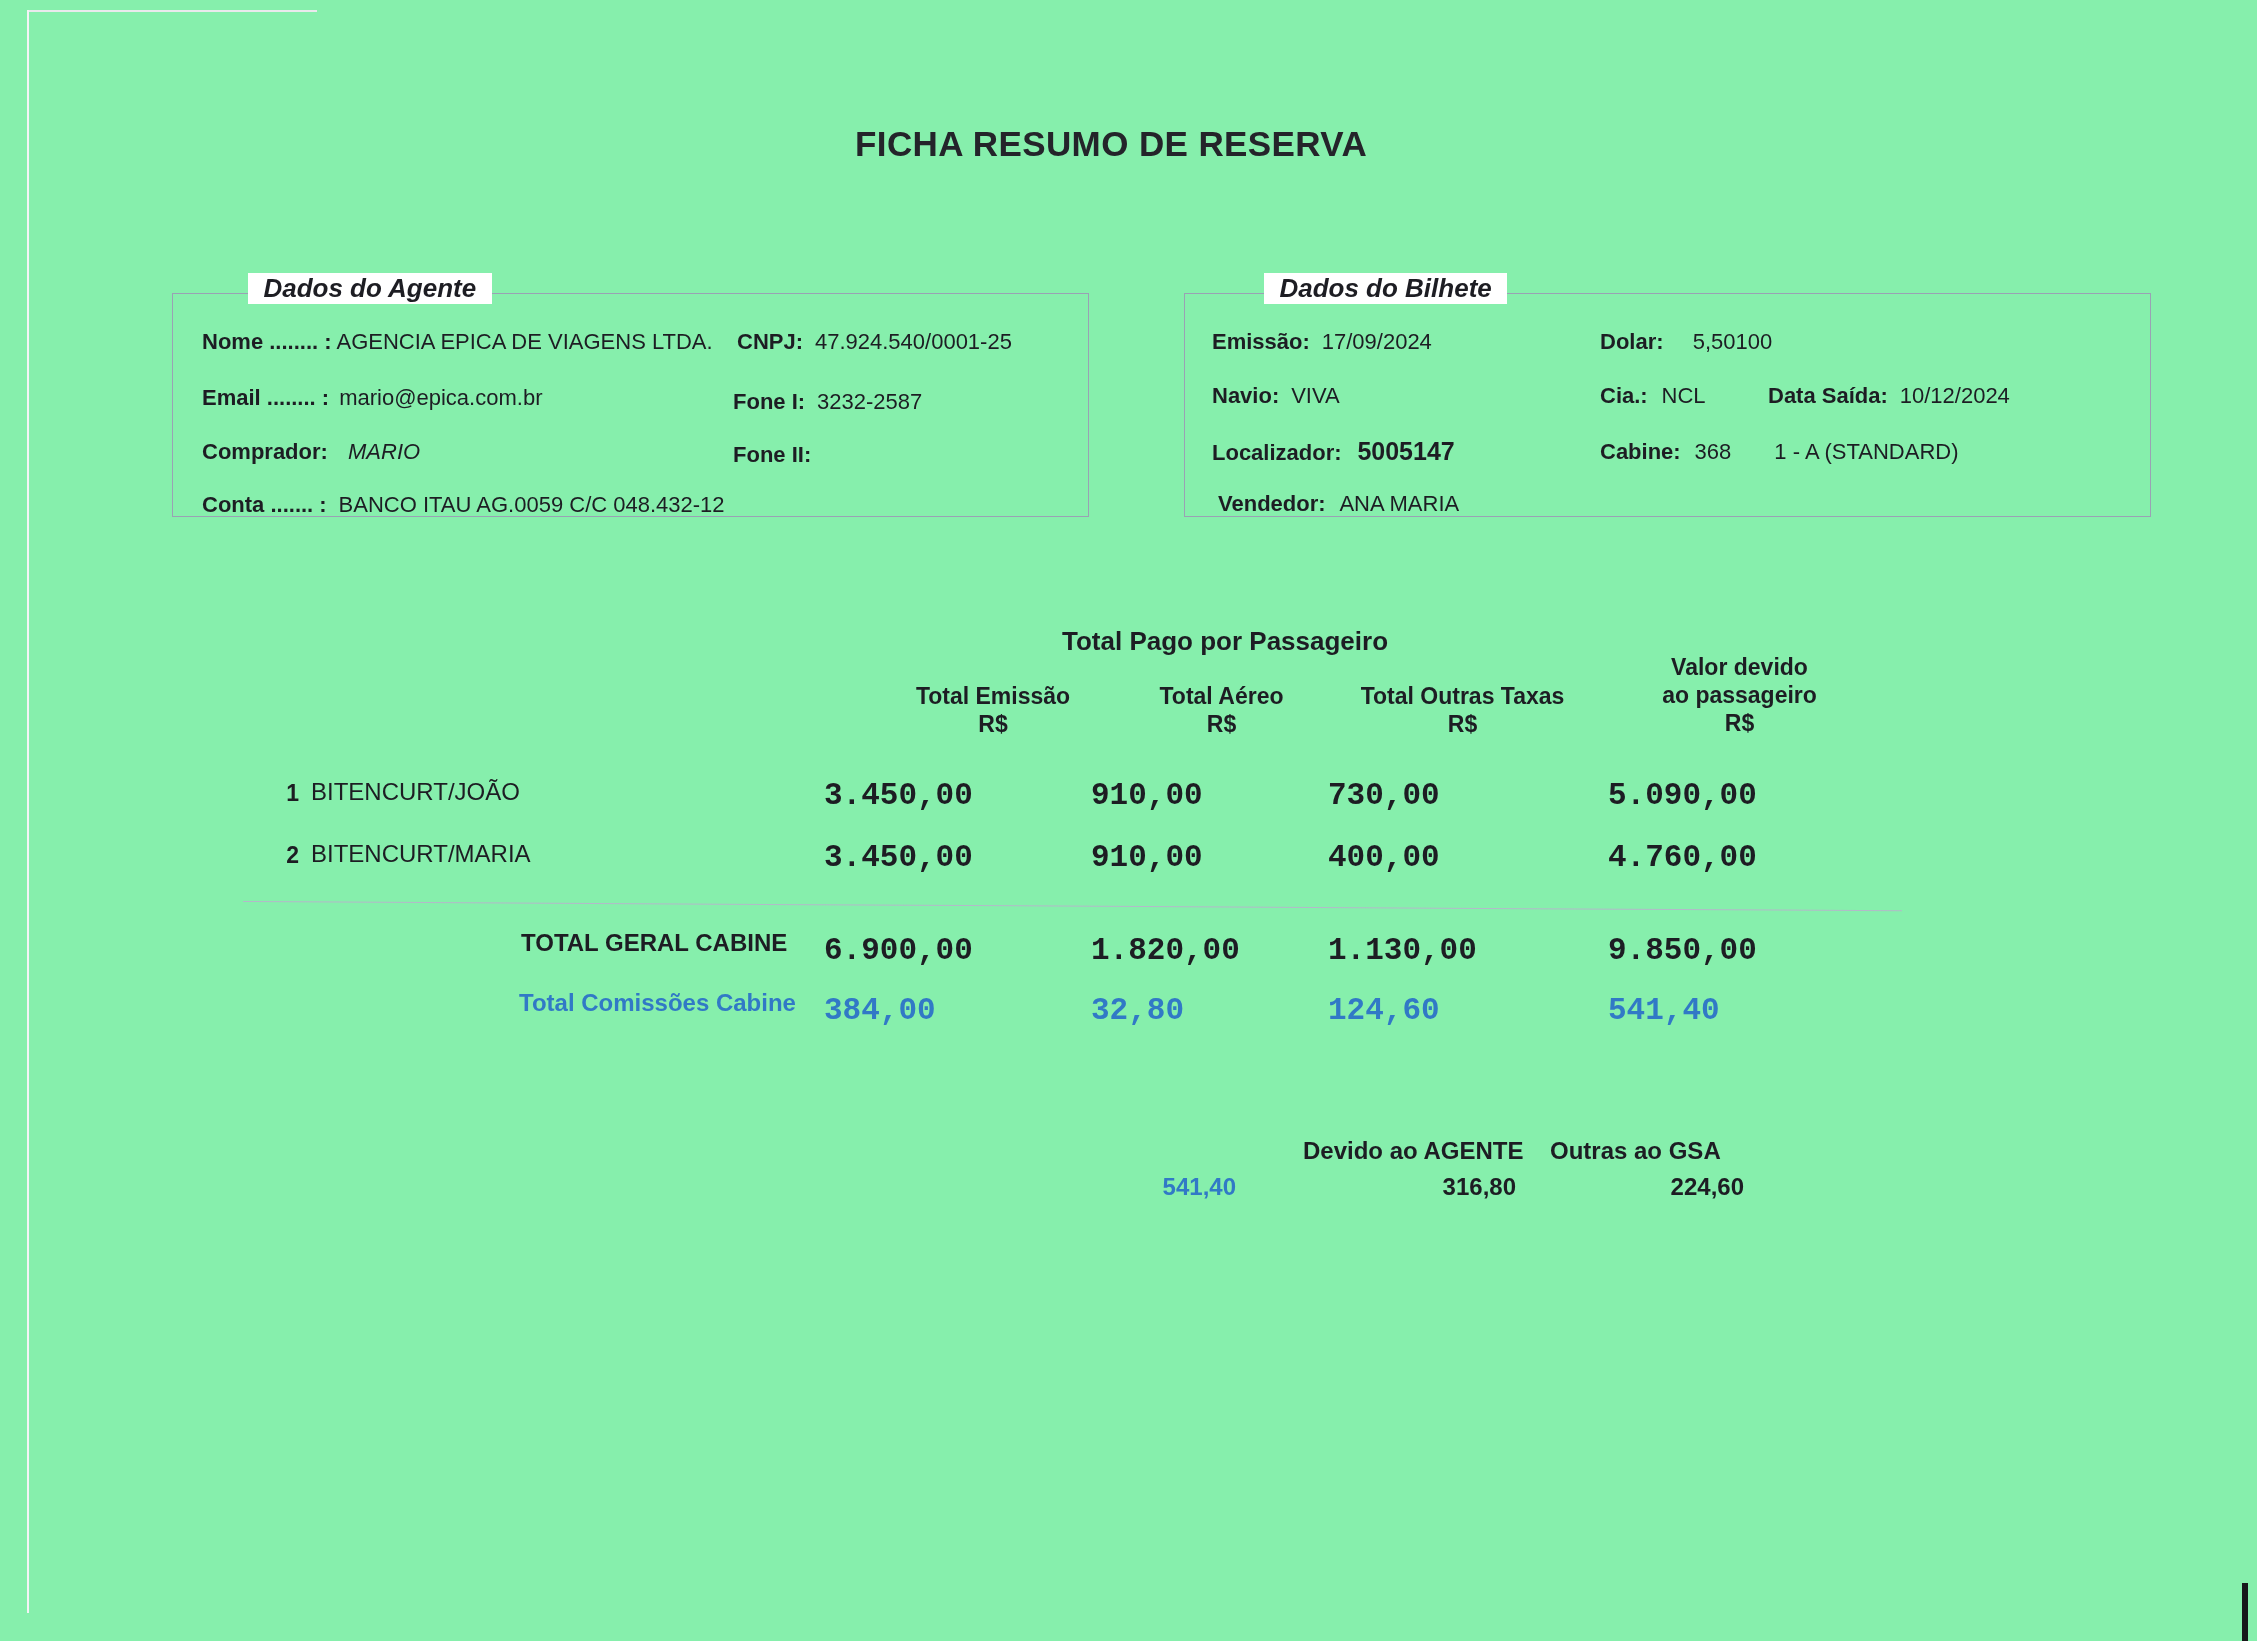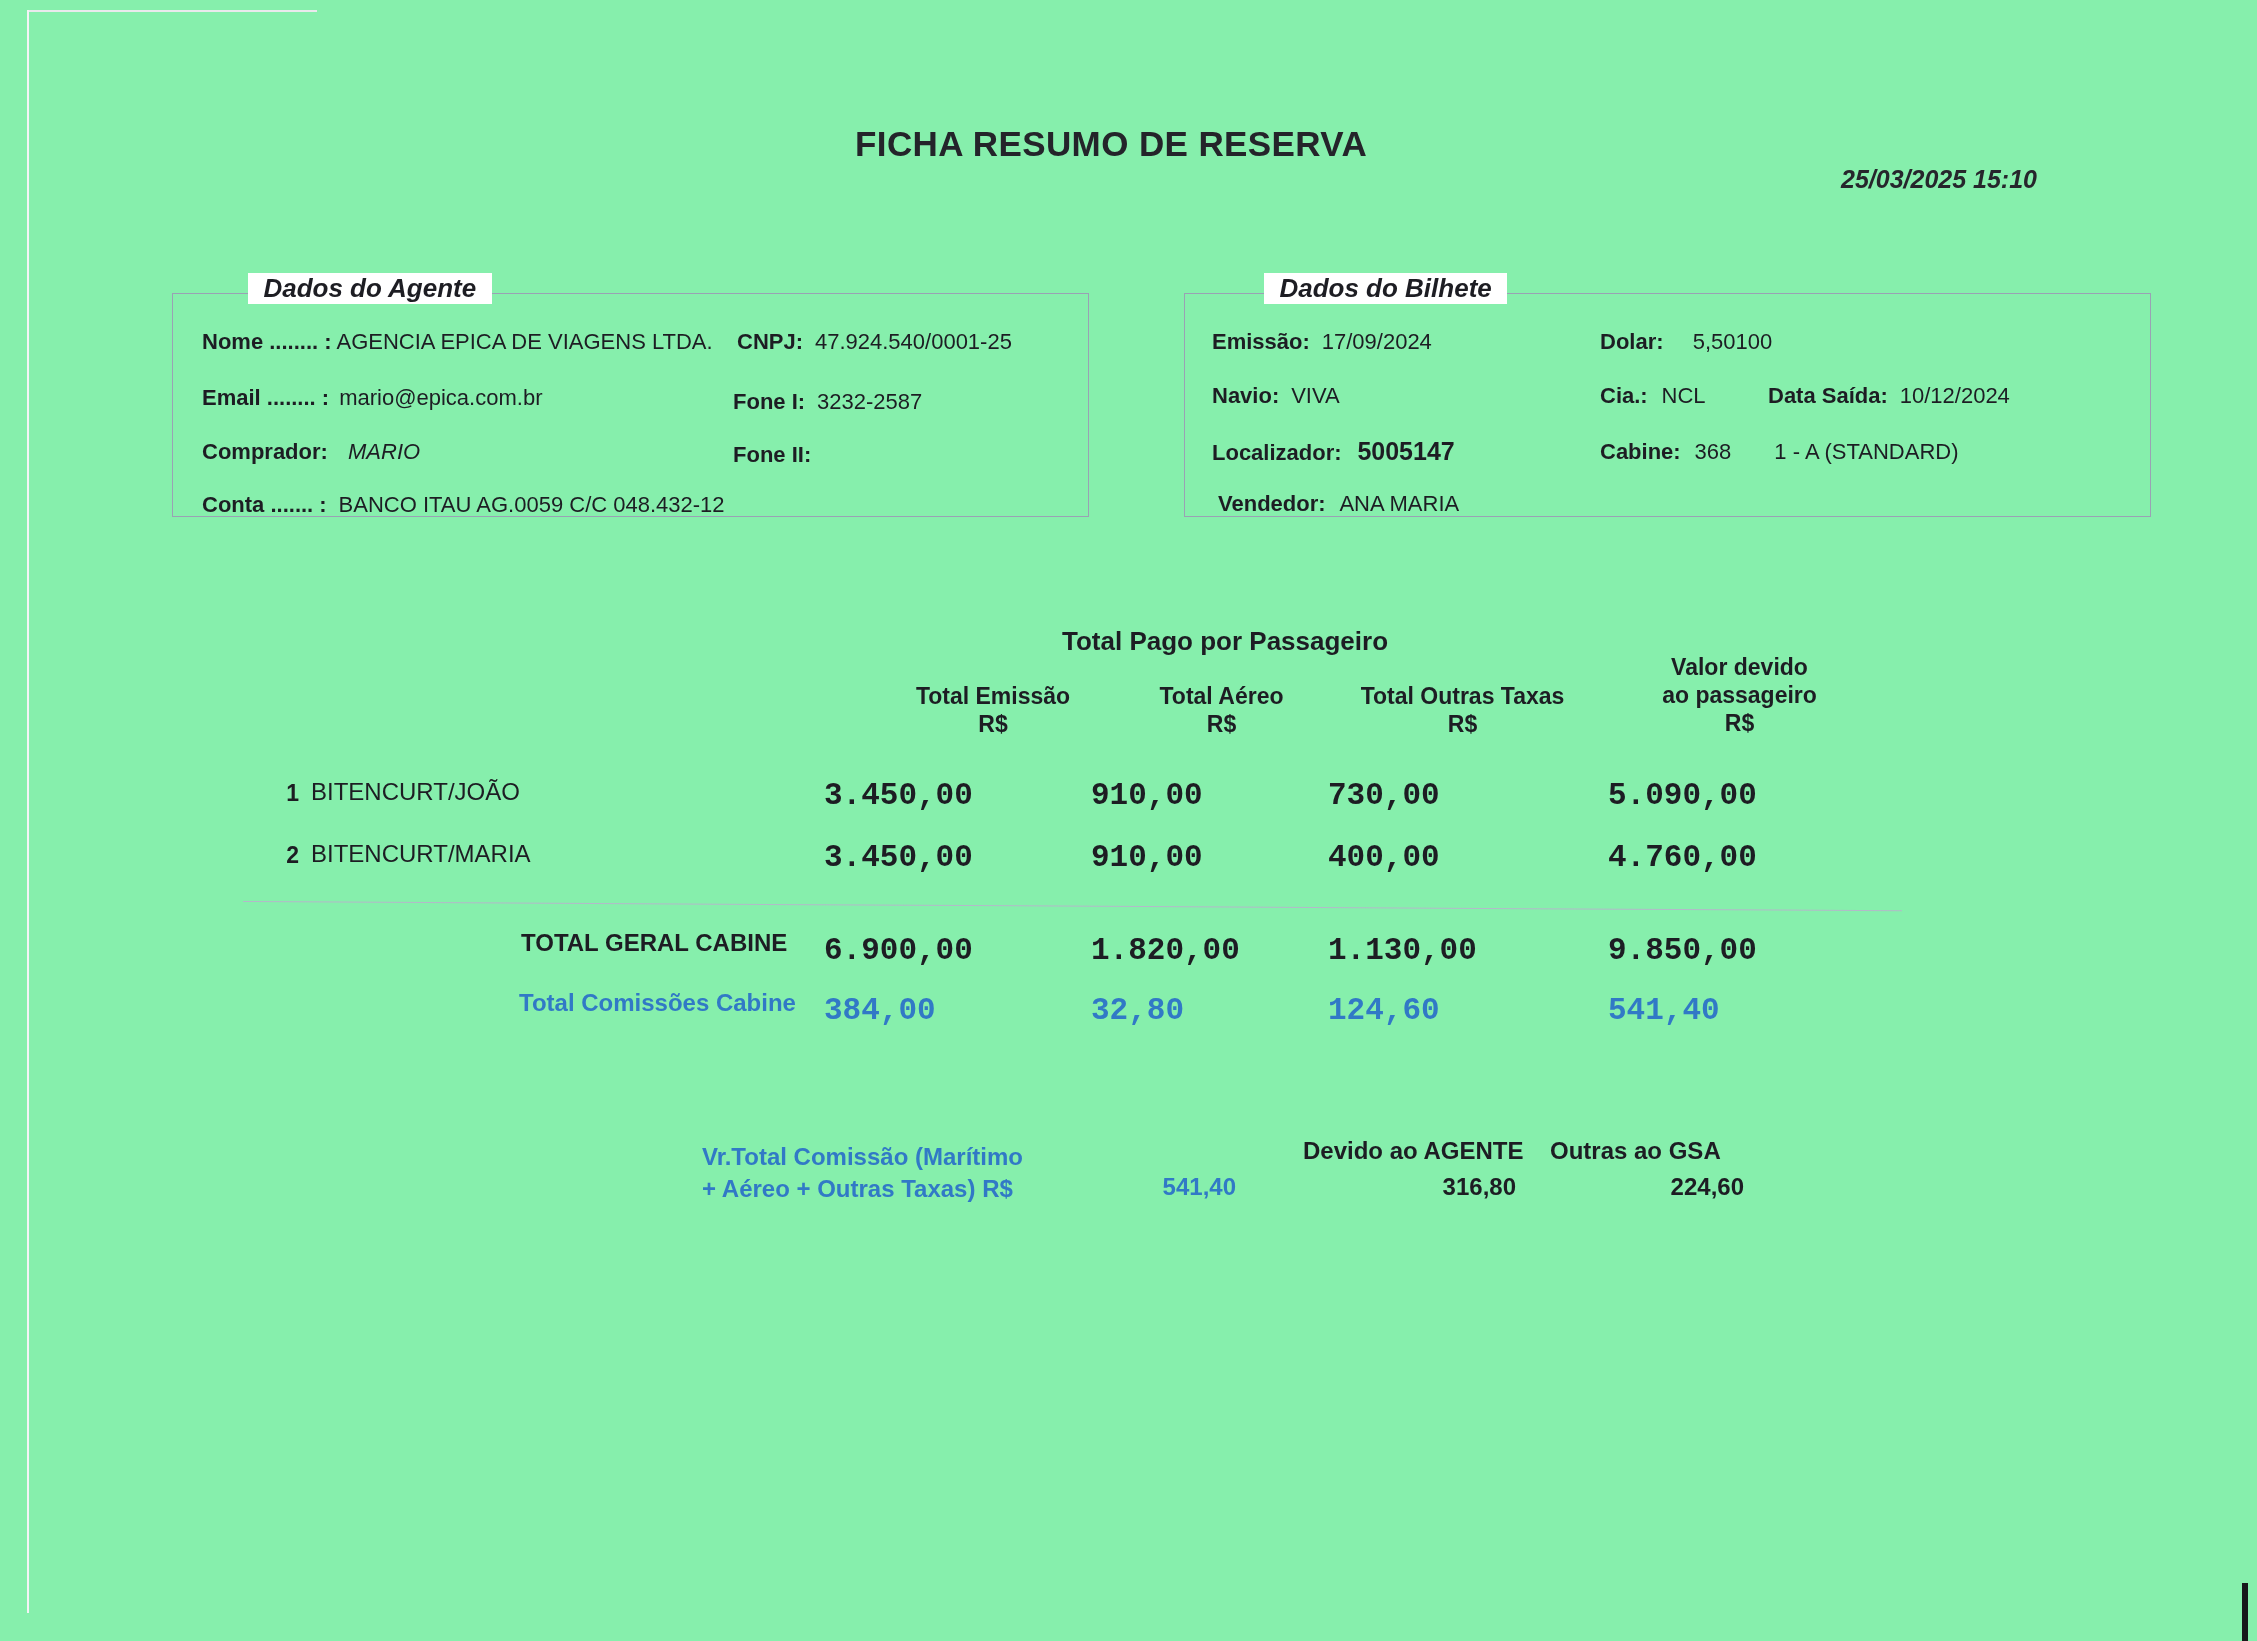--- a/index.html
+++ b/index.html
@@ -214,21 +214,20 @@
 
 <div id="page">
 
   <div class="scan-edge-top"></div>
   <div class="scan-edge-left"></div>
   <div class="scan-edge-right"></div>
 
   <div class="doc-title">
     <span class="doc-title-inner">FICHA RESUMO DE RESERVA</span>
   </div>
-  <div class="doc-datetime">25/03/2025 15:10</div>
 
   <div class="panel" id="panel-agente">
     <div class="panel-legend">Dados do Agente</div>
 
     <div class="fld" style="left:29px; top:35px;">
       <b>Nome ........ :</b>
       <span class="val">AGENCIA EPICA DE VIAGENS LTDA.</span>
     </div>
     <div class="fld" style="left:564px; top:35px;">
       <b>CNPJ:</b>
@@ -341,24 +340,20 @@
   <div class="num c2" style="top:933px;">1.820,00</div>
   <div class="num c3" style="top:933px;">1.130,00</div>
   <div class="num c4" style="top:933px;">9.850,00</div>
 
   <div class="comm-label blue">Total Comissões Cabine</div>
   <div class="num c1 blue" style="top:993px;">384,00</div>
   <div class="num c2 blue" style="top:993px;">32,80</div>
   <div class="num c3 blue" style="top:993px;">124,60</div>
   <div class="num c4 blue" style="top:993px;">541,40</div>
 
-  <div class="vr-label blue">
-    <div>Vr.Total Comissão (Marítimo</div>
-    <div>+ Aéreo + Outras Taxas) R$</div>
-  </div>
   <div class="vr-value blue">541,40</div>
 
   <div class="dev-head dev-agente-head">Devido ao AGENTE</div>
   <div class="dev-head dev-gsa-head">Outras ao GSA</div>
   <div class="dev-val dev-agente-val">316,80</div>
   <div class="dev-val dev-gsa-val">224,60</div>
 
 </div>
 
 

